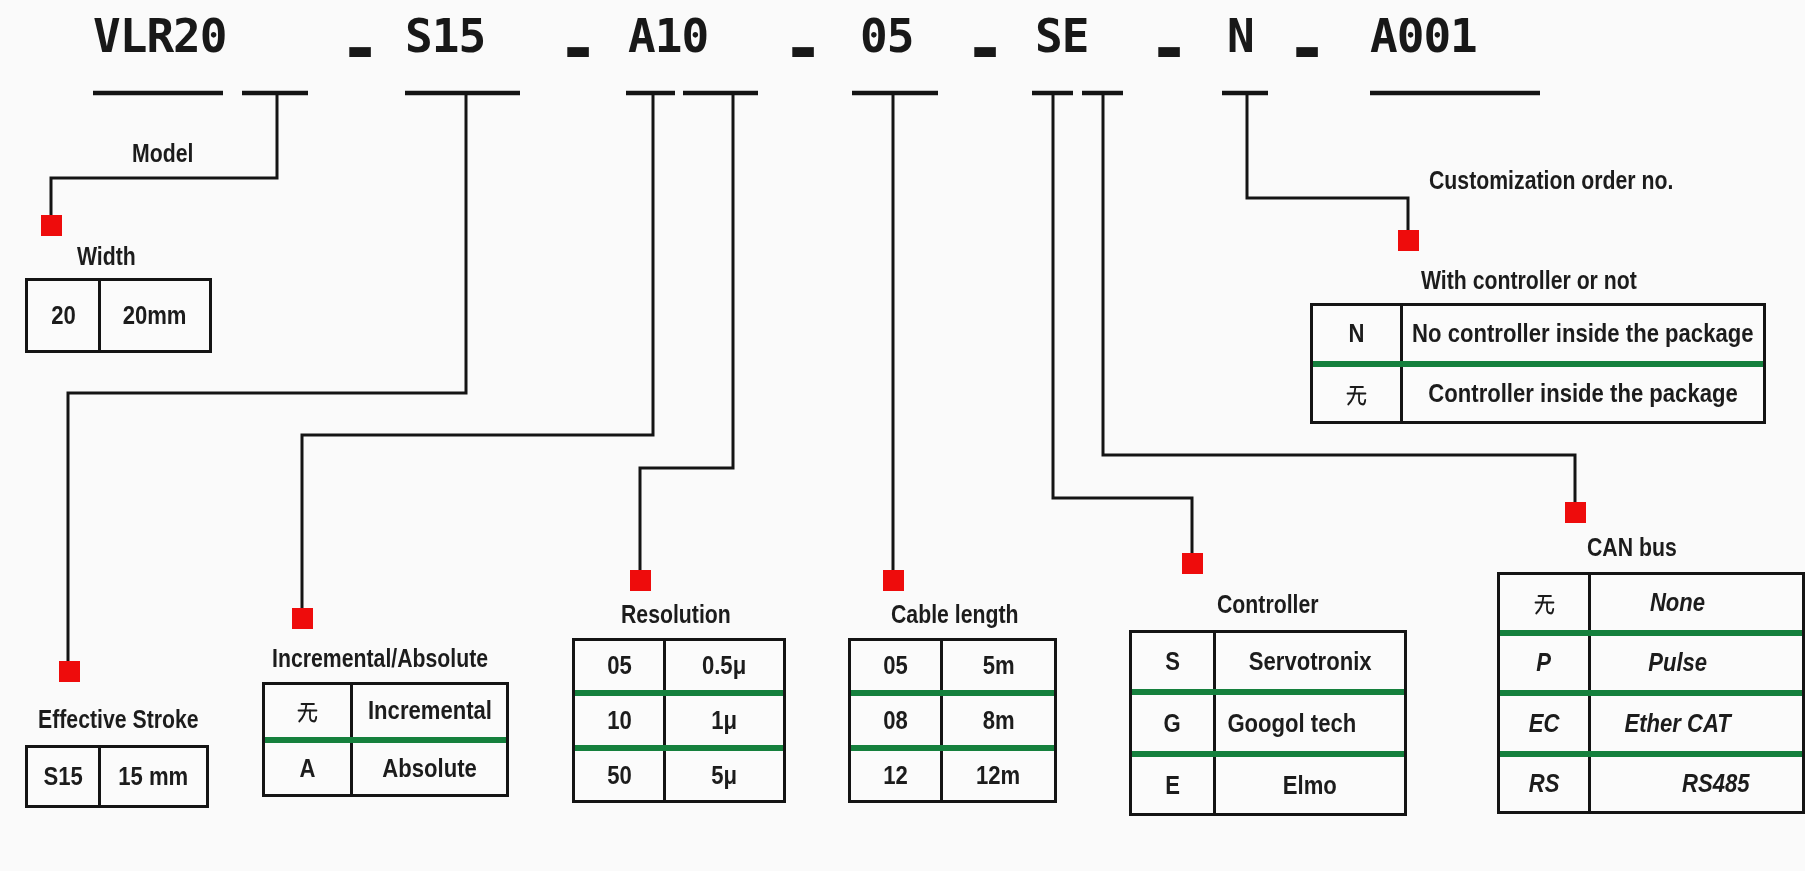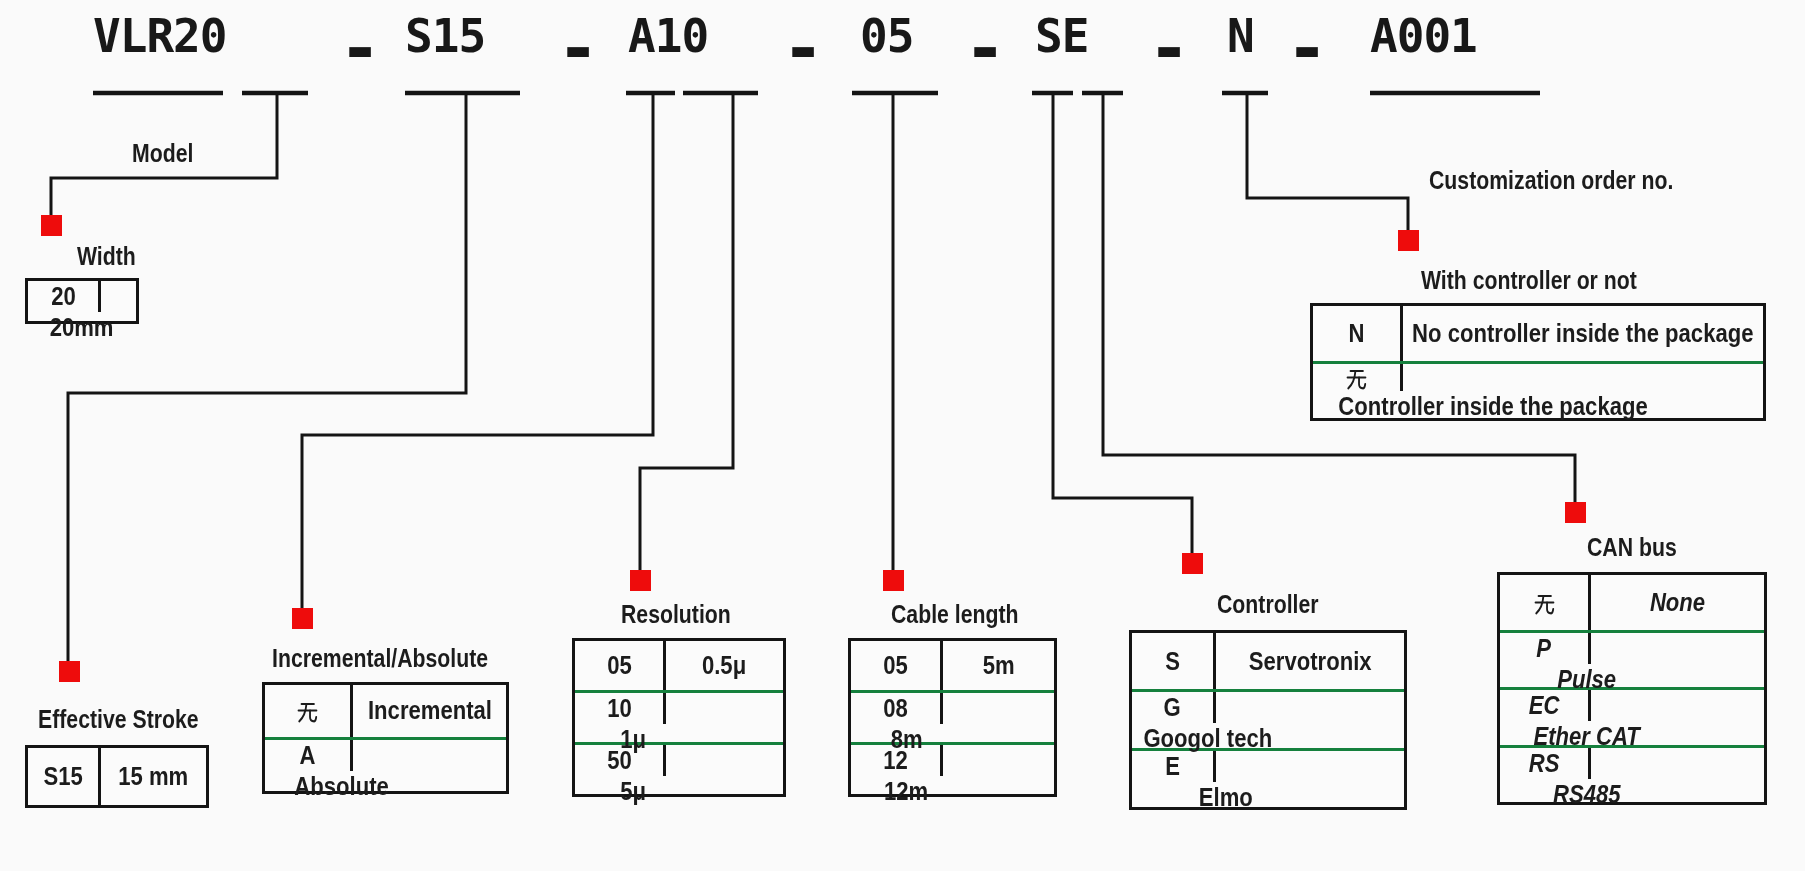--- a/index.html
+++ b/index.html
@@ -22,21 +22,21 @@
     font-weight:700;font-size:70px;line-height:1;color:#181818;
   }
   .lbl{
     position:absolute;font-size:25px;font-weight:600;color:#1c1c1c;
     white-space:nowrap;transform:scaleX(0.85);transform-origin:left top;
     line-height:1.15;
   }
   .marker{position:absolute;width:21px;height:21px;background:#ee0c0c;}
   .tbl{position:absolute;border:3px solid #141414;background:#fbfbfb;}
   .tr{display:flex;}
-  .tr + .tr{border-top:3px solid #15803d;flex-direction:column;}
+  .tr + .tr{border-top:6px solid #15803d;}
   .td{
     display:flex;align-items:center;justify-content:center;
     font-size:26px;font-weight:600;color:#1c1c1c;white-space:nowrap;
   }
   .td-inner{transform:scaleX(0.85);transform-origin:center center;white-space:nowrap;}
   .td-code{border-right:3px solid #141414;}
   .wu-svg{display:block;}
 </style>
 </head>
 <body>
@@ -81,21 +81,21 @@
       <span class="title-dash" style="left: 1148px;">-</span>
       <span class="title-seg" style="left: 1227px;">N</span>
       <span class="title-dash" style="left: 1286px;">-</span>
       <span class="title-seg" style="left: 1370px;">A001</span>
     </div>
   <div id="groups-root">
       <div class="lbl" style="left: 132px; top: 139px;">Model</div>
       <div class="lbl" style="left: 77px; top: 242px;">Width</div>
       <div class="marker" style="left: 41px; top: 215px;"></div>
       <div class="tbl" style="left: 25px; top: 278px;">
-        <div class="tr" style="height: 40px; flex-direction: column;">
+        <div class="tr" style="height: 69px;">
           <div class="td td-code" style="width: 70px;">
             <span class="td-inner">20</span>
           </div>
           <div class="td td-desc" style="width: 108px;">
             <span class="td-inner">20mm</span>
           </div>
         </div>
       </div>
       <div class="lbl" style="left: 38px; top: 705px;">Effective Stroke</div>
       <div class="marker" style="left: 59px; top: 661px;"></div>
@@ -281,21 +281,21 @@
           </div>
         </div>
         <div class="tr" style="height: 54.5px;">
           <div class="td td-code" style="width: 88px;">
             <span class="td-inner">EC</span>
           </div>
           <div class="td td-desc" style="width: 173px;">
             <span class="td-inner">Ether CAT</span>
           </div>
         </div>
-        <div class="tr" style="height: 54.5px;">
+        <div class="tr" style="height: 54.5px; gap: 38px;">
           <div class="td td-code" style="width: 88px;">
             <span class="td-inner">RS</span>
           </div>
           <div class="td td-desc" style="width: 173px;">
             <span class="td-inner">RS485</span>
           </div>
         </div>
       </div>
     </div>
 </div>

